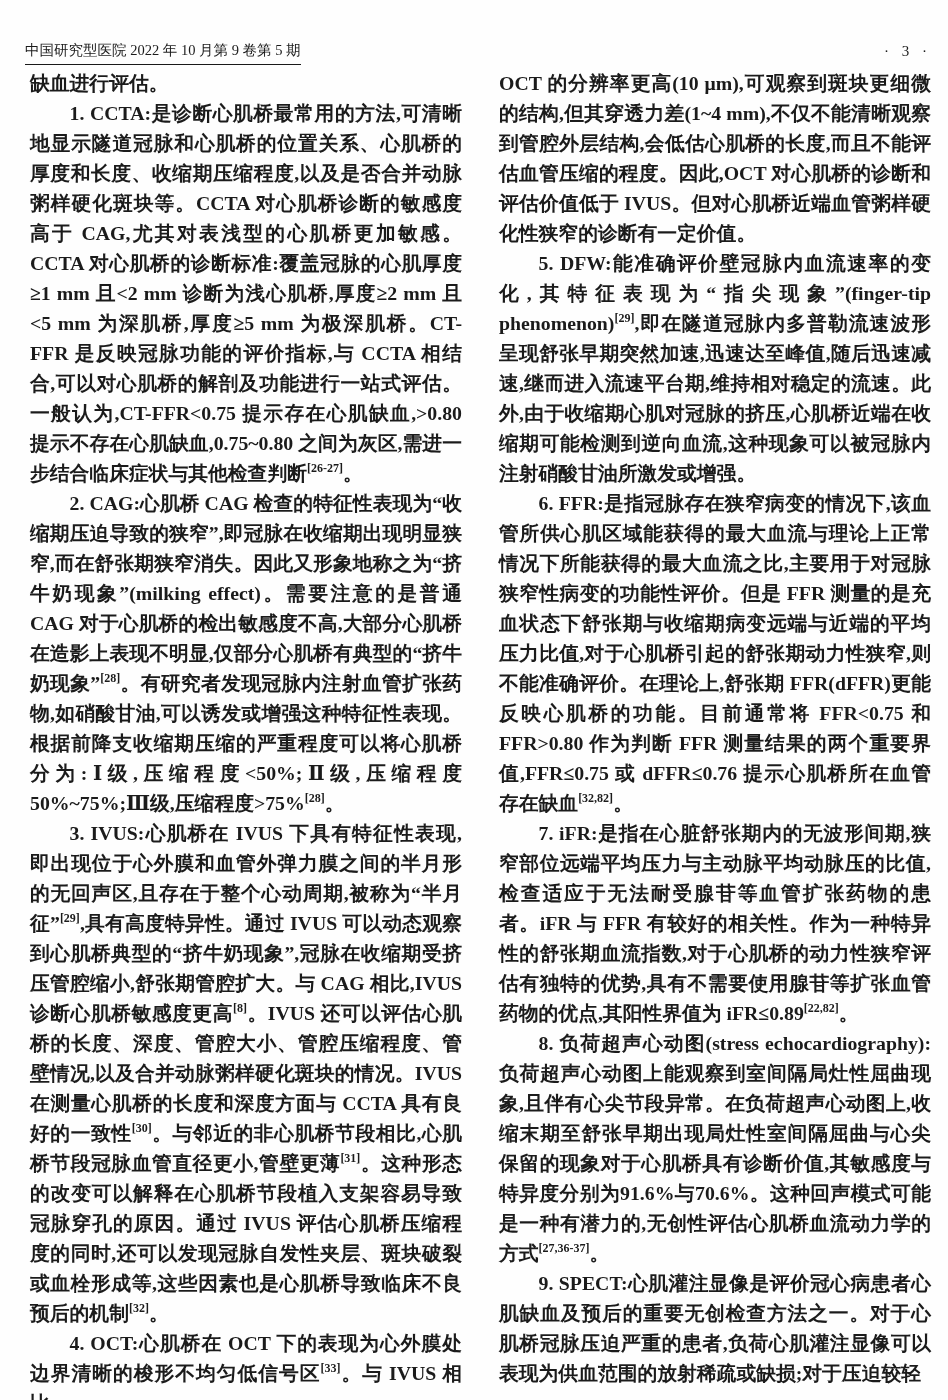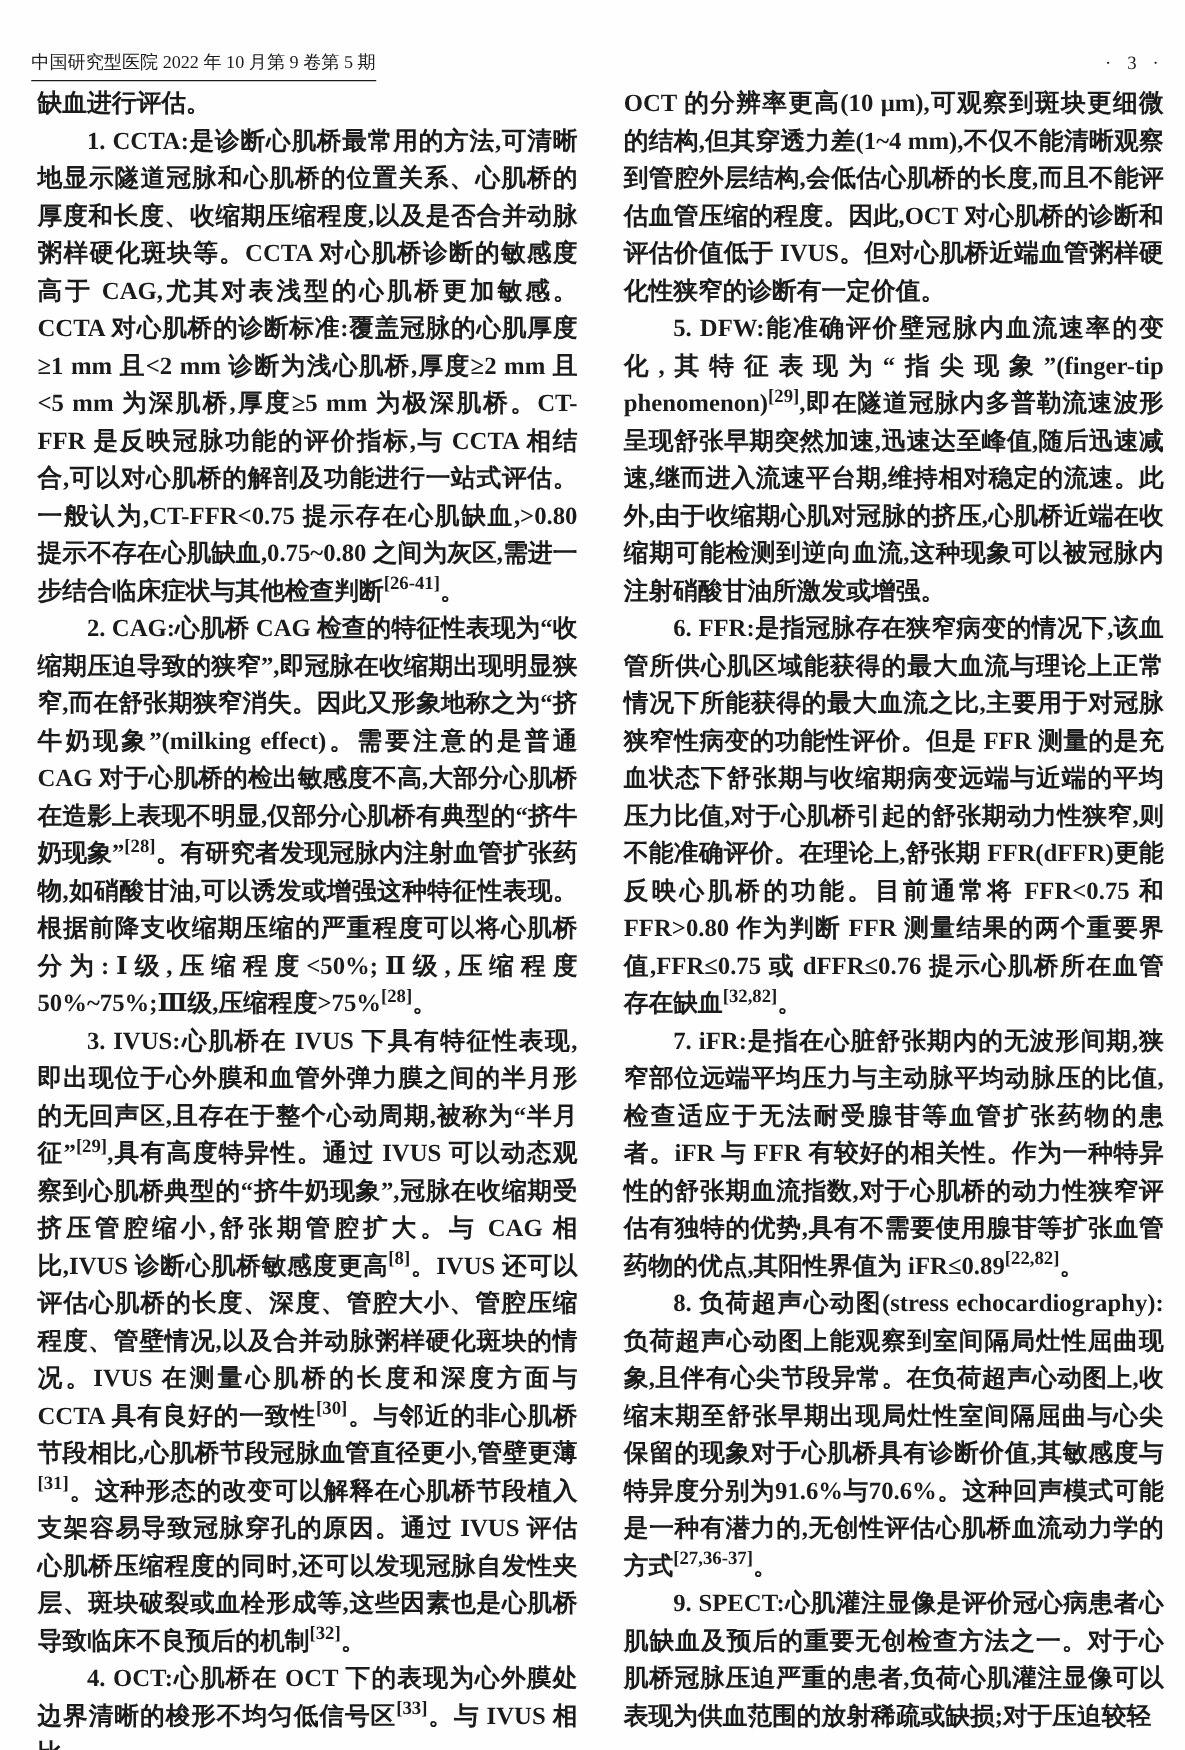--- a/index.html
+++ b/index.html
@@ -59,41 +59,41 @@
     font-size: 19.8px;
     line-height: 30px;
     text-align: justify;
     text-justify: inter-ideograph;
     word-break: normal;
   }
   .para.indent {
     text-indent: 2em;
   }
   sup.cite {
-    font-size: 15px;
+    font-size: 12px;
     line-height: 0;
     vertical-align: super;
     letter-spacing: 0;
   }
 </style>
 </head>
 <body>
 
 <div class="page">
   <div class="header">
     <div class="masthead">
       <span>中国研究型医院 2022 年 10 月第 9 卷第 5 期</span>
     </div>
     <div class="page-num">· 3 ·</div>
   </div>
 
   <div class="columns">
     <div class="col">
         <p class="para">缺血进行评估。</p>
-        <p class="para indent">1. CCTA:是诊断心肌桥最常用的方法,可清晰地显示隧道冠脉和心肌桥的位置关系、心肌桥的厚度和长度、收缩期压缩程度,以及是否合并动脉粥样硬化斑块等。CCTA 对心肌桥诊断的敏感度高于 CAG,尤其对表浅型的心肌桥更加敏感。CCTA 对心肌桥的诊断标准:覆盖冠脉的心肌厚度≥1 mm 且&lt;2 mm 诊断为浅心肌桥,厚度≥2 mm 且&lt;5 mm 为深肌桥,厚度≥5 mm 为极深肌桥。CT-FFR 是反映冠脉功能的评价指标,与 CCTA 相结合,可以对心肌桥的解剖及功能进行一站式评估。一般认为,CT-FFR&lt;0.75 提示存在心肌缺血,&gt;0.80 提示不存在心肌缺血,0.75~0.80 之间为灰区,需进一步结合临床症状与其他检查判断<sup class="cite">[26-41]</sup>。</p>
+        <p class="para indent">1. CCTA:是诊断心肌桥最常用的方法,可清晰地显示隧道冠脉和心肌桥的位置关系、心肌桥的厚度和长度、收缩期压缩程度,以及是否合并动脉粥样硬化斑块等。CCTA 对心肌桥诊断的敏感度高于 CAG,尤其对表浅型的心肌桥更加敏感。CCTA 对心肌桥的诊断标准:覆盖冠脉的心肌厚度≥1 mm 且&lt;2 mm 诊断为浅心肌桥,厚度≥2 mm 且&lt;5 mm 为深肌桥,厚度≥5 mm 为极深肌桥。CT-FFR 是反映冠脉功能的评价指标,与 CCTA 相结合,可以对心肌桥的解剖及功能进行一站式评估。一般认为,CT-FFR&lt;0.75 提示存在心肌缺血,&gt;0.80 提示不存在心肌缺血,0.75~0.80 之间为灰区,需进一步结合临床症状与其他检查判断<sup class="cite">[26-27]</sup>。</p>
         <p class="para indent">2. CAG:心肌桥 CAG 检查的特征性表现为“收缩期压迫导致的狭窄”,即冠脉在收缩期出现明显狭窄,而在舒张期狭窄消失。因此又形象地称之为“挤牛奶现象”(milking effect)。需要注意的是普通 CAG 对于心肌桥的检出敏感度不高,大部分心肌桥在造影上表现不明显,仅部分心肌桥有典型的“挤牛奶现象”<sup class="cite">[28]</sup>。有研究者发现冠脉内注射血管扩张药物,如硝酸甘油,可以诱发或增强这种特征性表现。根据前降支收缩期压缩的严重程度可以将心肌桥分为:Ⅰ级,压缩程度&lt;50%;Ⅱ级,压缩程度50%~75%;Ⅲ级,压缩程度&gt;75%<sup class="cite">[28]</sup>。</p>
         <p class="para indent">3. IVUS:心肌桥在 IVUS 下具有特征性表现,即出现位于心外膜和血管外弹力膜之间的半月形的无回声区,且存在于整个心动周期,被称为“半月征”<sup class="cite">[29]</sup>,具有高度特异性。通过 IVUS 可以动态观察到心肌桥典型的“挤牛奶现象”,冠脉在收缩期受挤压管腔缩小,舒张期管腔扩大。与 CAG 相比,IVUS 诊断心肌桥敏感度更高<sup class="cite">[8]</sup>。IVUS 还可以评估心肌桥的长度、深度、管腔大小、管腔压缩程度、管壁情况,以及合并动脉粥样硬化斑块的情况。IVUS 在测量心肌桥的长度和深度方面与 CCTA 具有良好的一致性<sup class="cite">[30]</sup>。与邻近的非心肌桥节段相比,心肌桥节段冠脉血管直径更小,管壁更薄<sup class="cite">[31]</sup>。这种形态的改变可以解释在心肌桥节段植入支架容易导致冠脉穿孔的原因。通过 IVUS 评估心肌桥压缩程度的同时,还可以发现冠脉自发性夹层、斑块破裂或血栓形成等,这些因素也是心肌桥导致临床不良预后的机制<sup class="cite">[32]</sup>。</p>
         <p class="para indent">4. OCT:心肌桥在 OCT 下的表现为心外膜处边界清晰的梭形不均匀低信号区<sup class="cite">[33]</sup>。与 IVUS 相比,</p>
       </div>
     <div class="col">
         <p class="para">OCT 的分辨率更高(10 μm),可观察到斑块更细微的结构,但其穿透力差(1~4 mm),不仅不能清晰观察到管腔外层结构,会低估心肌桥的长度,而且不能评估血管压缩的程度。因此,OCT 对心肌桥的诊断和评估价值低于 IVUS。但对心肌桥近端血管粥样硬化性狭窄的诊断有一定价值。</p>
         <p class="para indent">5. DFW:能准确评价壁冠脉内血流速率的变化,其特征表现为“指尖现象”(finger-tip phenomenon)<sup class="cite">[29]</sup>,即在隧道冠脉内多普勒流速波形呈现舒张早期突然加速,迅速达至峰值,随后迅速减速,继而进入流速平台期,维持相对稳定的流速。此外,由于收缩期心肌对冠脉的挤压,心肌桥近端在收缩期可能检测到逆向血流,这种现象可以被冠脉内注射硝酸甘油所激发或增强。</p>
         <p class="para indent">6. FFR:是指冠脉存在狭窄病变的情况下,该血管所供心肌区域能获得的最大血流与理论上正常情况下所能获得的最大血流之比,主要用于对冠脉狭窄性病变的功能性评价。但是 FFR 测量的是充血状态下舒张期与收缩期病变远端与近端的平均压力比值,对于心肌桥引起的舒张期动力性狭窄,则不能准确评价。在理论上,舒张期 FFR(dFFR)更能反映心肌桥的功能。目前通常将 FFR&lt;0.75 和 FFR&gt;0.80 作为判断 FFR 测量结果的两个重要界值,FFR≤0.75 或 dFFR≤0.76 提示心肌桥所在血管存在缺血<sup class="cite">[32,82]</sup>。</p>
         <p class="para indent">7. iFR:是指在心脏舒张期内的无波形间期,狭窄部位远端平均压力与主动脉平均动脉压的比值,检查适应于无法耐受腺苷等血管扩张药物的患者。iFR 与 FFR 有较好的相关性。作为一种特异性的舒张期血流指数,对于心肌桥的动力性狭窄评估有独特的优势,具有不需要使用腺苷等扩张血管药物的优点,其阳性界值为 iFR≤0.89<sup class="cite">[22,82]</sup>。</p>
         <p class="para indent">8. 负荷超声心动图(stress echocardiography):负荷超声心动图上能观察到室间隔局灶性屈曲现象,且伴有心尖节段异常。在负荷超声心动图上,收缩末期至舒张早期出现局灶性室间隔屈曲与心尖保留的现象对于心肌桥具有诊断价值,其敏感度与特异度分别为91.6%与70.6%。这种回声模式可能是一种有潜力的,无创性评估心肌桥血流动力学的方式<sup class="cite">[27,36-37]</sup>。</p>

